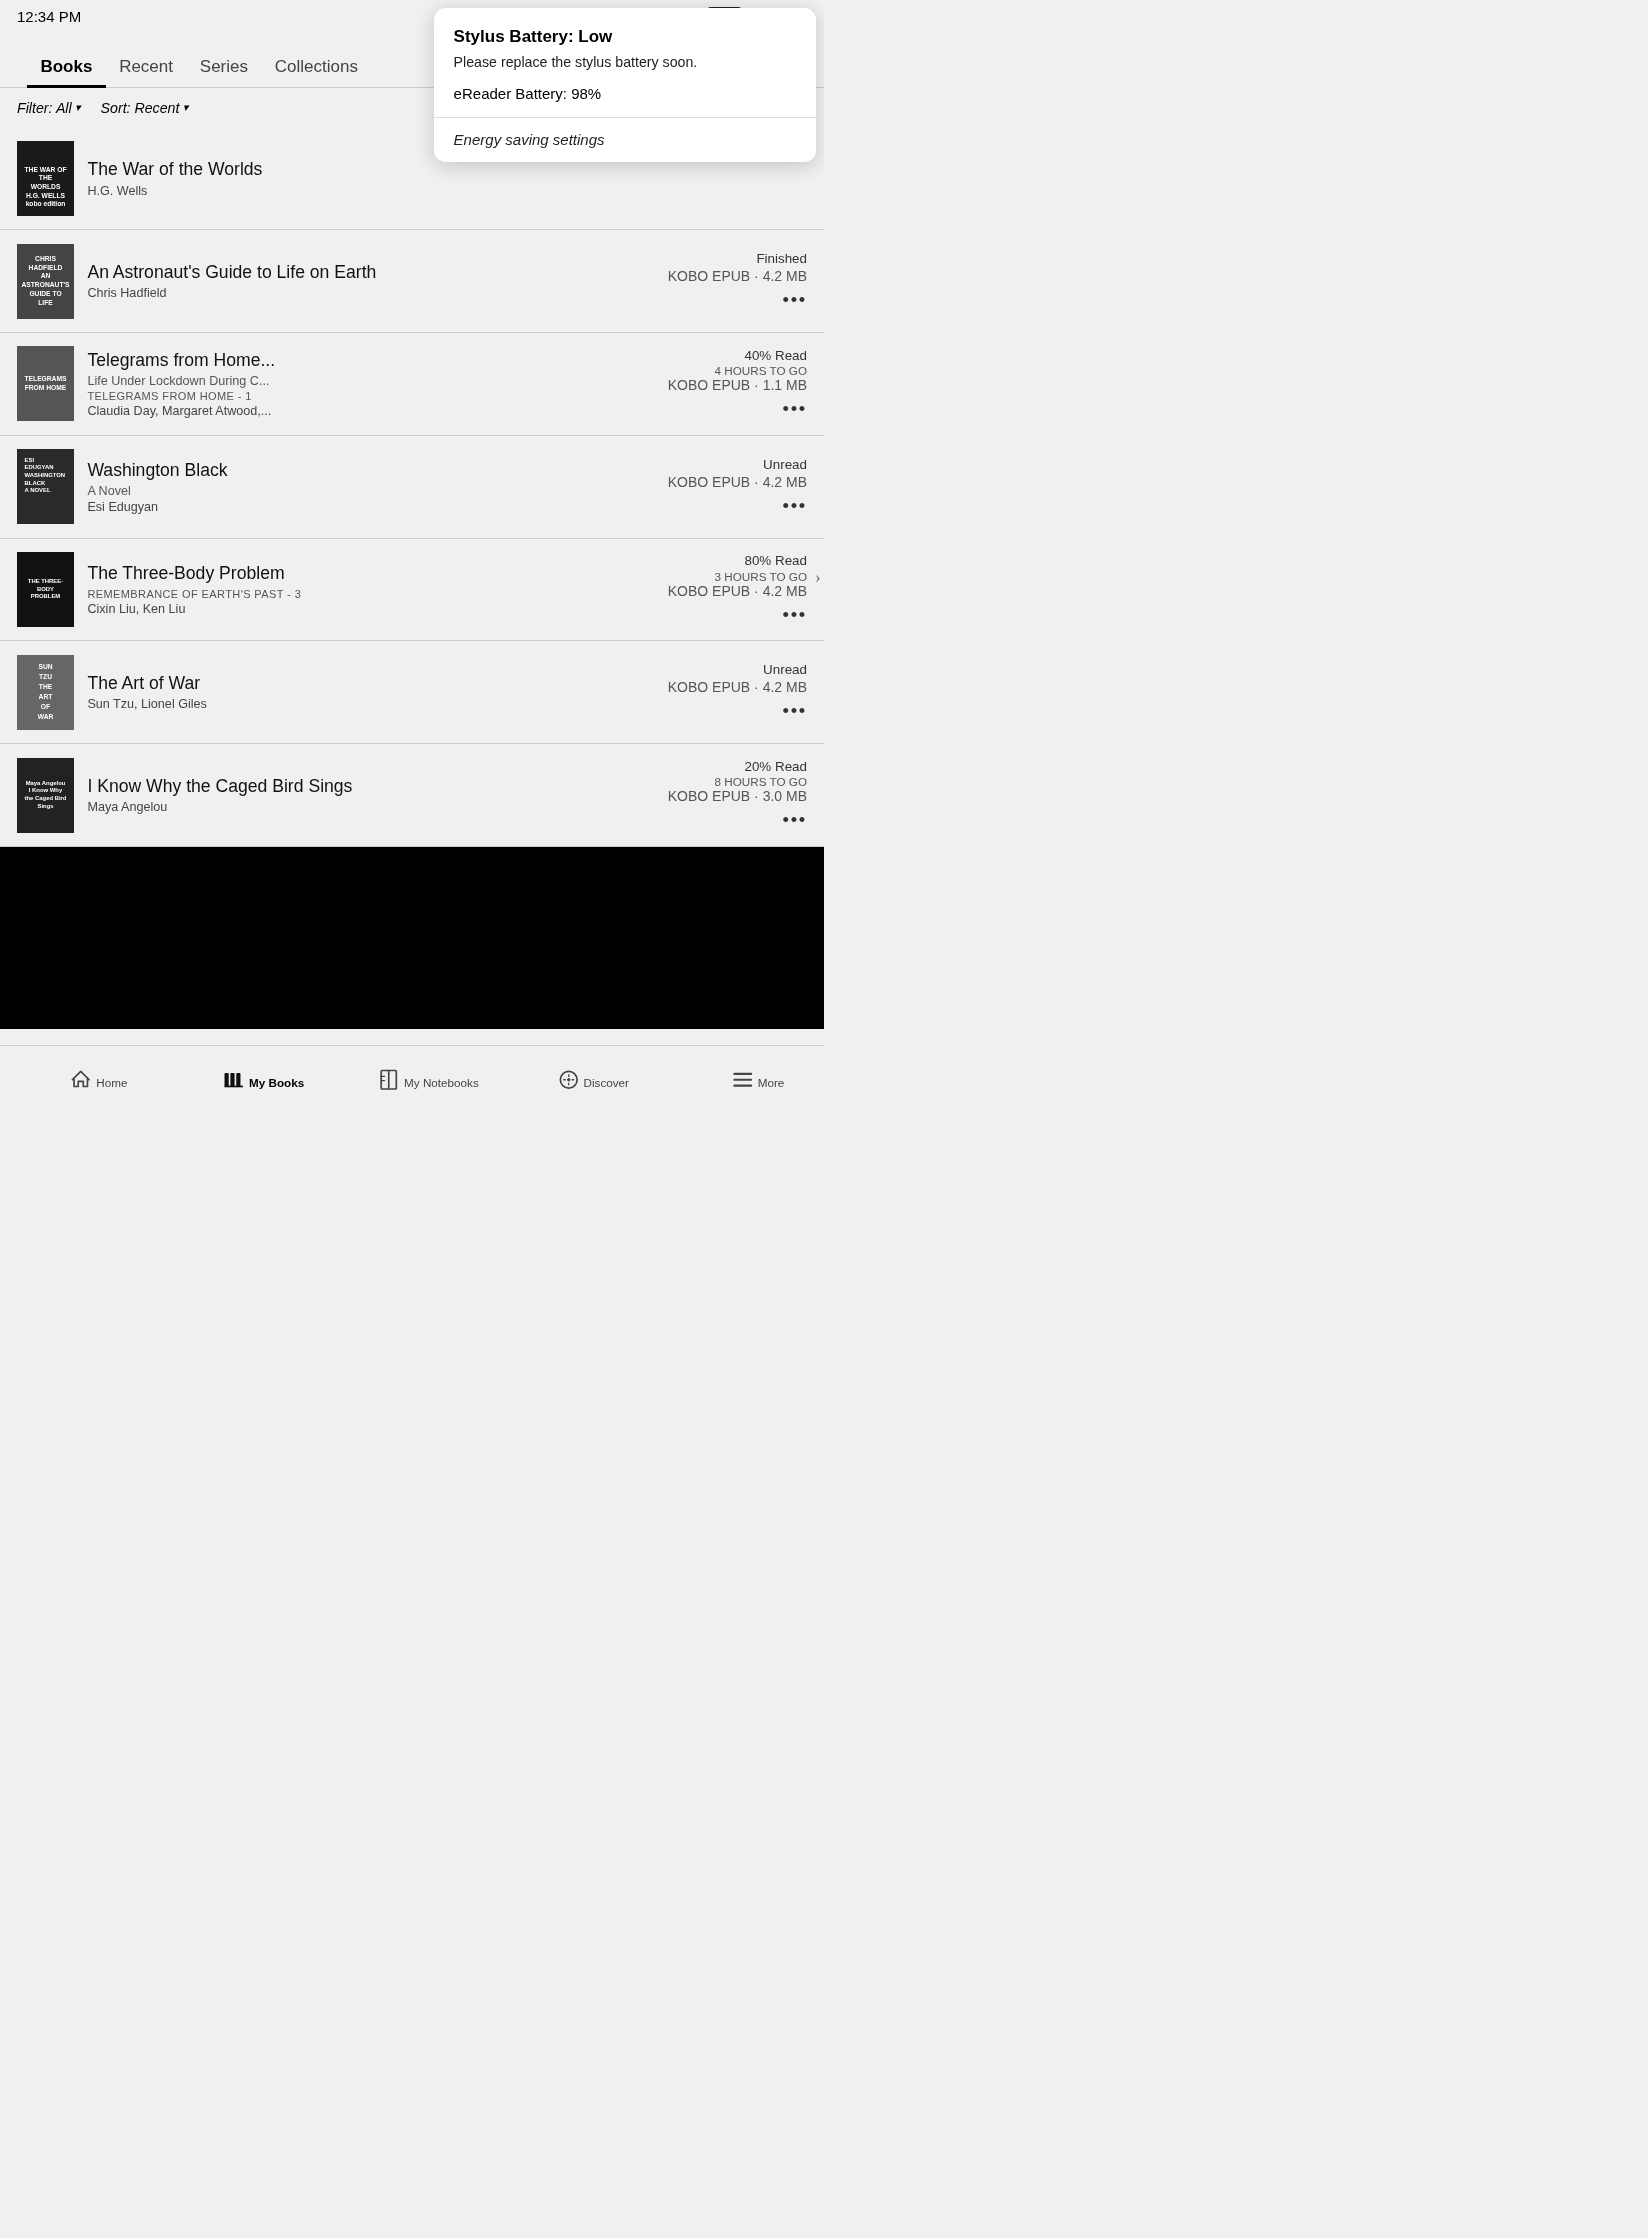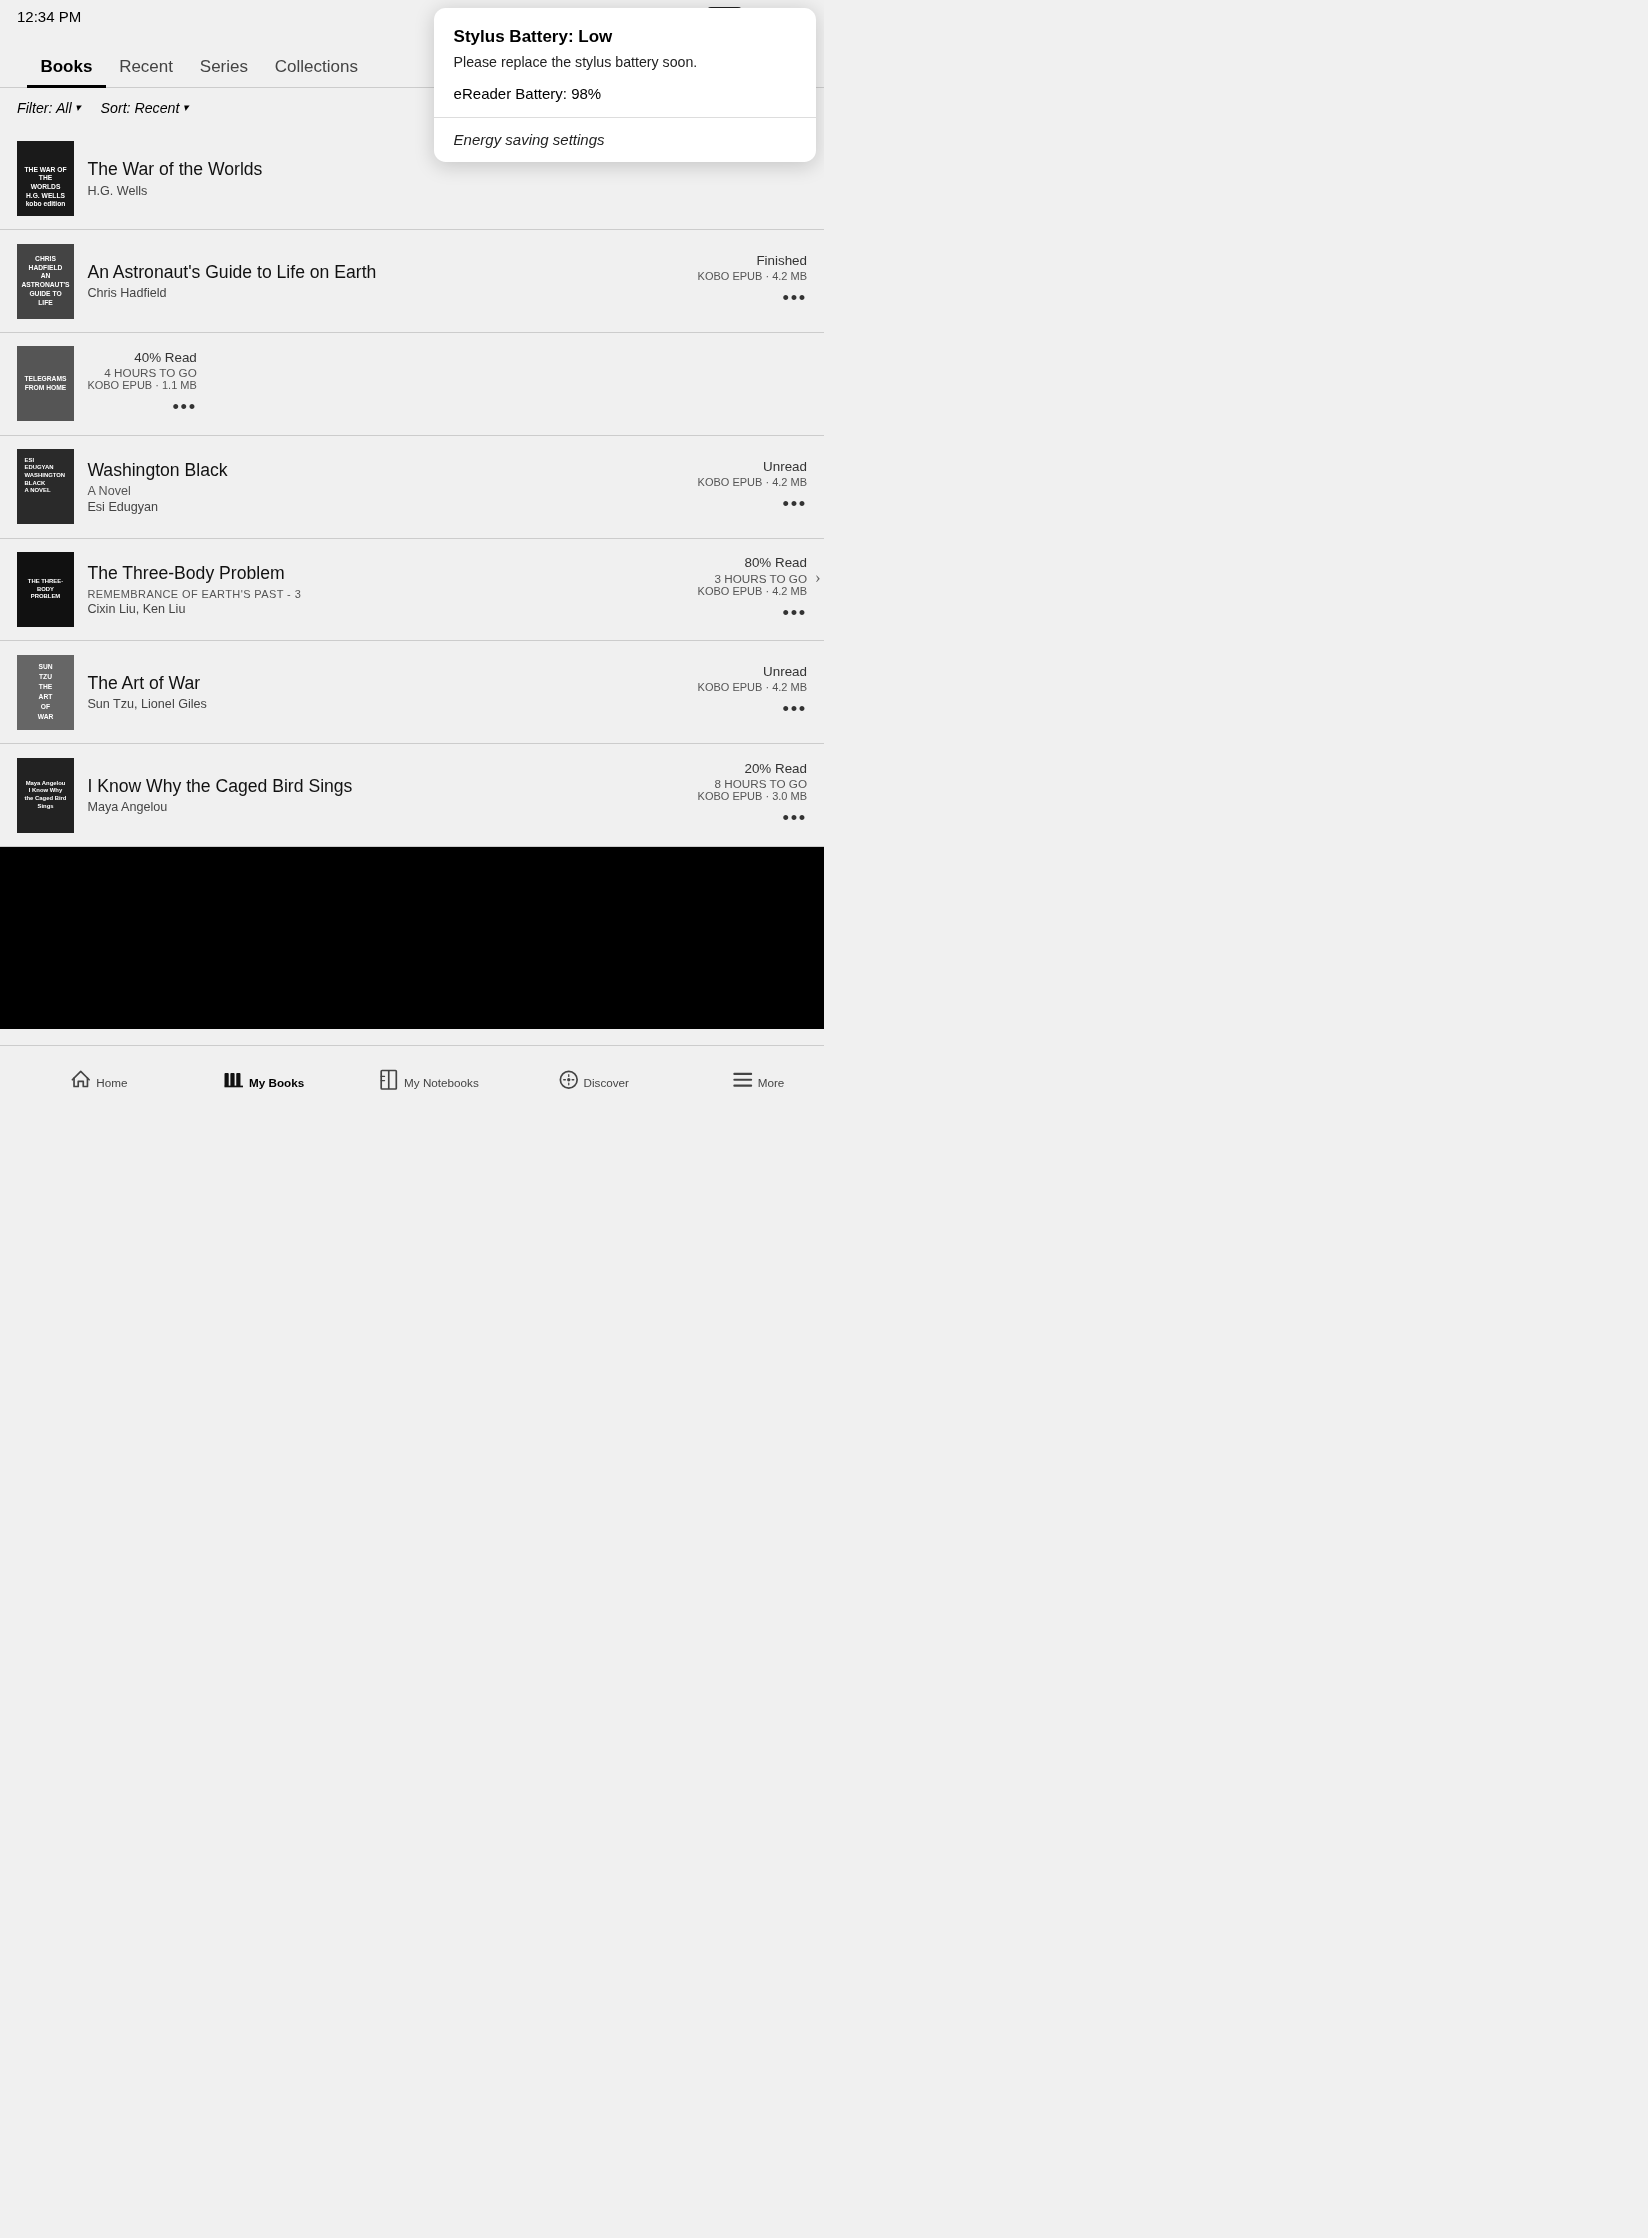--- a/index.html
+++ b/index.html
@@ -271,21 +271,21 @@
       margin-bottom: 1.7px;
     }
 
     .meta-hours {
       font-size: 11.7px;
       color: #555;
       display: block;
     }
 
     .meta-format {
-      font-size: 11px;
+      font-size: 14px;
       color: #555;
       display: block;
       margin-bottom: 5px;
     }
 
     .meta-dots {
       font-size: 18.4px;
       color: #333;
       display: block;
       letter-spacing: 1.7px;
@@ -455,20 +455,26 @@
         <span class="meta-dots">•••</span>
       </div>
     </div>
 
     <div class="book-item">
       <div class="book-cover cover-telegrams">
         <div style="width:100%;height:100%;background:#555;display:flex;flex-direction:column;align-items:center;justify-content:center;padding:3.4px;">
           <div class="cover-text">TELEGRAMS FROM HOME</div>
         </div>
       </div>
+      <div class="book-info">
+        <div class="book-title">Telegrams from Home...</div>
+        <div class="book-subtitle">Life Under Lockdown During C...</div>
+        <div class="book-series">TELEGRAMS FROM HOME - 1</div>
+        <div class="book-author">Claudia Day, Margaret Atwood,...</div>
+      </div>
       <div class="book-meta">
         <span class="meta-status">40% Read</span>
         <span class="meta-hours">4 HOURS TO GO</span>
         <span class="meta-format">KOBO EPUB · 1.1 MB</span>
         <span class="meta-dots">•••</span>
       </div>
     </div>
 
     <div class="book-item">
       <div class="book-cover cover-washington">

